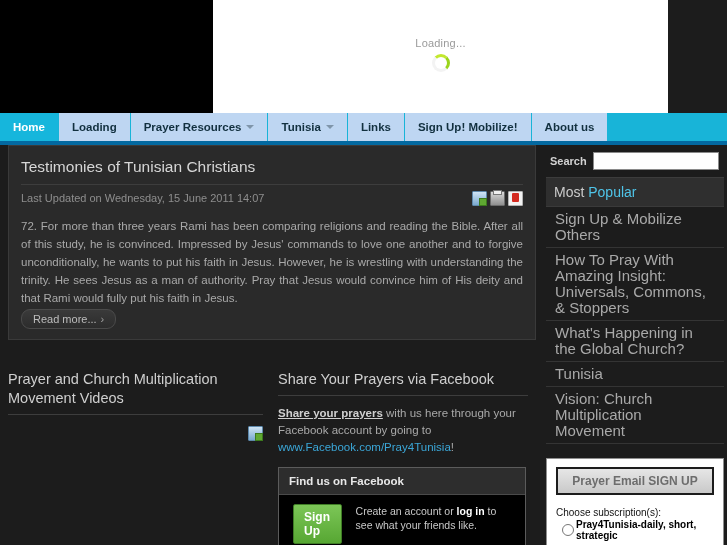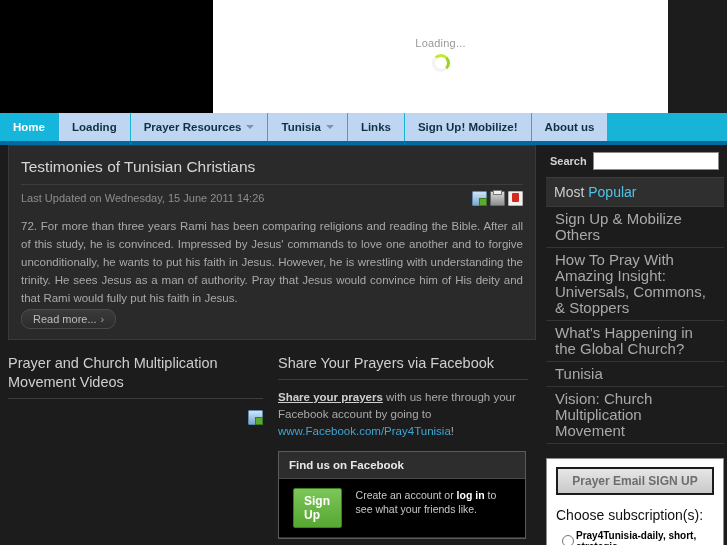--- a/index.html
+++ b/index.html
@@ -49,21 +49,21 @@
                  background:#d42a20;border-radius:1px;}
   p.body{margin:8px 0 0 0;font-size:11.5px;line-height:18px;color:#a9a9a9;text-align:justify;}
   .readmore{display:inline-block;margin-top:2px;padding:3px 11px;font-size:11px;color:#bdbdbd;
             background:linear-gradient(#3a3a3a,#2c2c2c);border:1px solid #4a4a4a;
             border-radius:9px;cursor:pointer;}
   .readmore .chev{margin-left:4px;color:#9e9e9e;}
   
   .lower{position:relative;margin-top:14px;}
   .lcol{position:absolute;left:0;top:0;width:255px;}
   .rcol{position:absolute;left:270px;top:0;width:250px;}
-  h2.secttitle{margin:0 0 6px 0;font-size:14.5px;font-weight:normal;color:#cfcfcf;line-height:19px;}
+  h2.secttitle{margin:16px 0 6px 0;font-size:14.5px;font-weight:normal;color:#cfcfcf;line-height:19px;}
   .sectrule{height:1px;background:#3d3d3d;margin-bottom:9px;}
   .videotext{position:relative;font-size:11.5px;line-height:17px;color:#a9a9a9;}
   .videotext .ico{position:absolute;right:0;top:2px;}
   .fbintro{font-size:11.5px;line-height:17px;color:#a9a9a9;}
   .fbintro a.u{color:#cfcfcf;text-decoration:underline;font-weight:bold;}
   .fbintro a.blue{color:#3ba7d8;text-decoration:none;}
   
   .fbwidget{margin-top:11px;width:246px;background:#000;border:1px solid #5b5b5b;}
   .fbhead{background:#2d2d2d;color:#e8e8e8;font-weight:bold;font-size:11.5px;
           padding:7px 10px;border-bottom:1px solid #4a4a4a;}
@@ -79,21 +79,21 @@
   .modhead{background:#2f2f2f;padding:6px 8px;font-size:14px;color:#cccccc;border-top:1px solid #3c3c3c;}
   .modhead .hl{color:#4fc4e8;}
   .poplist{border-top:1px solid #3a3a3a;}
   .popitem{padding:4px 9px;font-size:15px;line-height:16px;color:#a9a9a9;
            border-bottom:1px solid #343434;cursor:pointer;}
   
   .signup{margin-top:14px;background:#fff;border:1px solid #8e8e8e;padding:8px 9px 2px 9px;height:146px;overflow:hidden;}
   .signupbtn{display:block;width:100%;box-sizing:border-box;background:linear-gradient(#e6e6e6,#c9c9c9);
              border:2px solid #1c1c1c;color:#6d6d6d;font-weight:bold;font-size:12px;
              padding:5px 0;text-align:center;margin-bottom:12px;cursor:pointer;}
-  .choose{font-size:14px;color:#111;margin-bottom:7px;}
+  .choose{font-size:10px;color:#111;margin-bottom:1px;}
   .optrow{display:flex;align-items:center;gap:2px;margin:0 0 10px 6px;font-size:10px;color:#000;font-weight:bold;}
   .optrow.indent{margin-left:18px;}
   .radio{width:10px;height:10px;border:1px solid #777;border-radius:50%;background:#fff;flex:none;cursor:pointer;}
   .check{width:11px;height:11px;border:1px solid #777;background:#eee;flex:none;cursor:pointer;}
 </style>
 </head>
 <body>
 
 <div class="topband">
   <div class="loadpanel">
@@ -131,21 +131,21 @@
 </div>
 
 <div class="wrap">
 
   <div class="colmain">
 
     <div class="artbox">
       <h1 class="arttitle">Testimonies of Tunisian Christians</h1>
       <div class="hr"></div>
       <div class="meta">
-        <span>Last Updated on Wednesday, 15 June 2011 14:26</span>
+        <span>Last Updated on Wednesday, 15 June 2011 14:07</span>
         <span class="icons">
           <span class="ico ico-mail"></span>
           <span class="ico ico-print"></span>
           <span class="ico ico-pdf"></span>
         </span>
       </div>
       <p class="body">72. For more than three years Rami has been comparing religions and reading the Bible. After all of this study, he is convinced. Impressed by Jesus' commands to love one another and to forgive unconditionally, he wants to put his faith in Jesus. However, he is wrestling with understanding the trinity. He sees Jesus as a man of authority. Pray that Jesus would convince him of His deity and that Rami would fully put his faith in Jesus.</p>
       <span class="readmore">
         <span>Read more...</span><span class="chev">›</span>
       </span>

